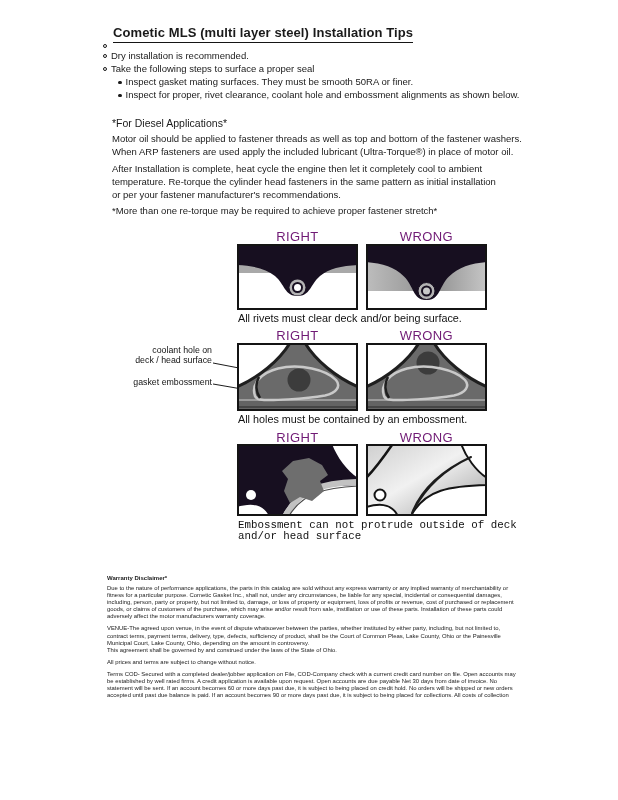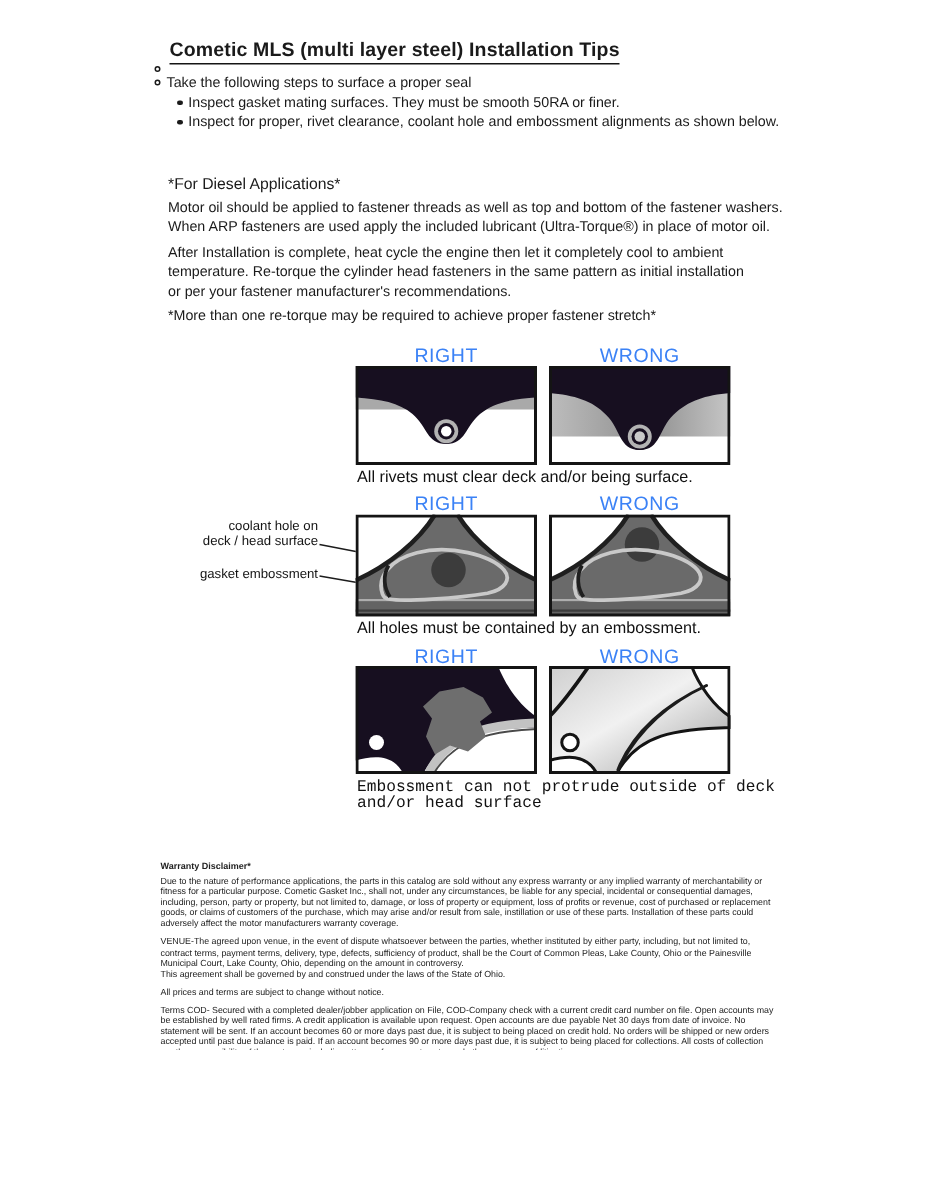--- a/index.html
+++ b/index.html
@@ -25,21 +25,21 @@
   .sub-row { padding-left:15px; }
   .marker-dot {
     width:3.5px; height:3.5px; background:#1a1a1a; border-radius:50%;
     display:inline-block; margin-right:4px; flex:0 0 auto; position:relative; top:-1px;
   }
 
   .diesel-heading { left:112px; top:117px; font-size:10.5px; font-weight:normal; }
   .body-par { left:112px; width:430px; font-size:9.5px; line-height:13.2px; }
   .p1 { top:132px; } .p2 { top:162px; } .p3 { top:204px; }
 
-  .rw-label { width:121px; text-align:center; font-size:13px; letter-spacing:.4px; color:#3b82f6; }
+  .rw-label { width:121px; text-align:center; font-size:13px; letter-spacing:.4px; color:#701a75; }
   .col-right { left:237px; } .col-wrong { left:366px; }
   .lbl-row1 { top:229px; } .lbl-row2 { top:328px; } .lbl-row3 { top:430px; }
   .dbox { display:block; }
   .box-row1 { top:244px; } .box-row2 { top:343px; } .box-row3 { top:444px; }
 
   .caption { left:238px; width:300px; font-size:10.8px; color:#111; }
   .cap1 { top:312px; } .cap2 { top:413px; } .cap3 { top:520px; line-height:11px;font-family:Liberation Mono, monospace; }
 
   .side-label { left:105px; width:107px; text-align:right; font-size:8.8px; line-height:9.8px; color:#141414; }
   .side1 { top:346px; } .side2 { top:378px; }
@@ -53,20 +53,24 @@
 </head>
 <body>
 
 <div id="page">
 
   <div class="abs doc-title">Cometic MLS (multi layer steel) Installation Tips</div>
 
   <div class="abs bullet-list">
     <div class="bullet-row">
       <span class="marker-circle"></span>
+    </div>
+    <div class="bullet-row">
+      <span class="marker-circle"></span>
+      <span>Dry installation is recommended.</span>
     </div>
     <div class="bullet-row">
       <span class="marker-circle"></span>
       <span>Take the following steps to surface a proper seal</span>
     </div>
     <div class="bullet-row sub-row">
       <span class="marker-dot"></span>
       <span>Inspect gasket mating surfaces.  They must be smooth 50RA or finer.</span>
     </div>
     <div class="bullet-row sub-row">

